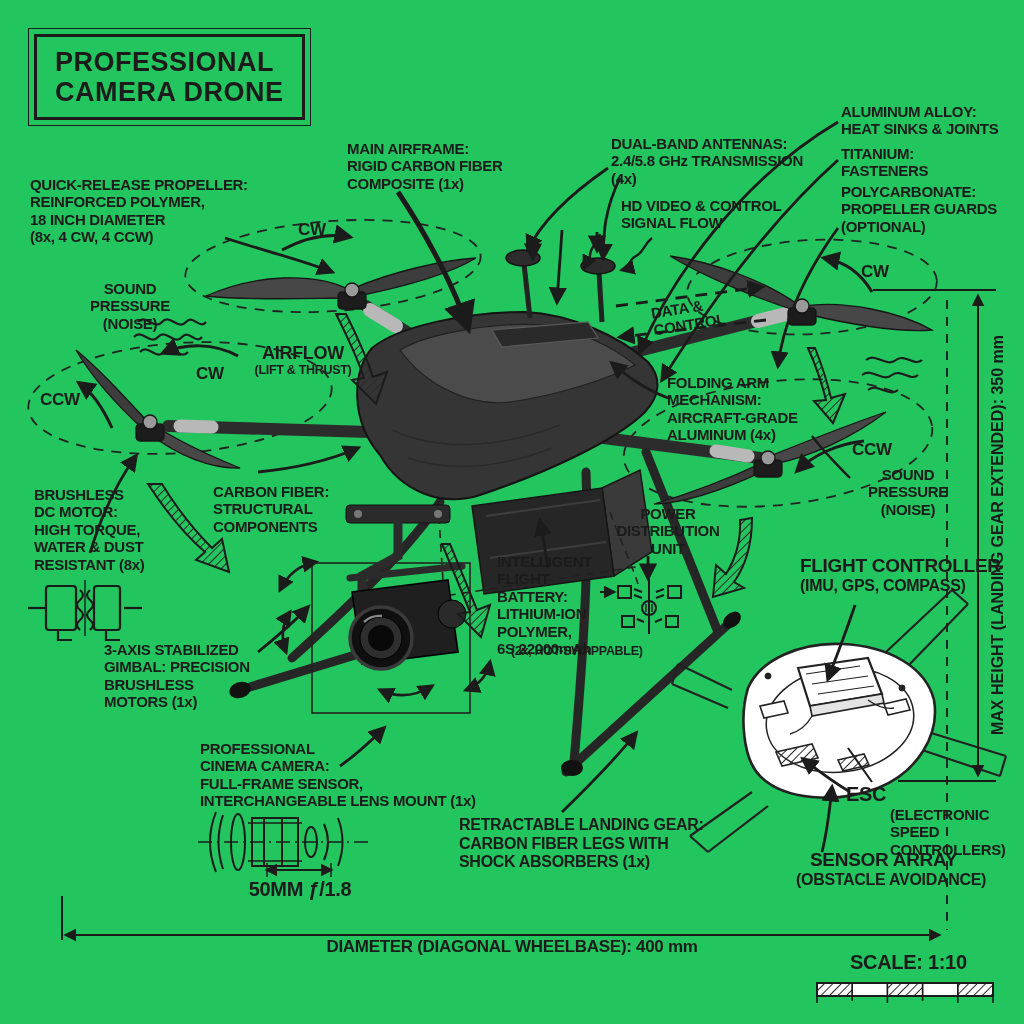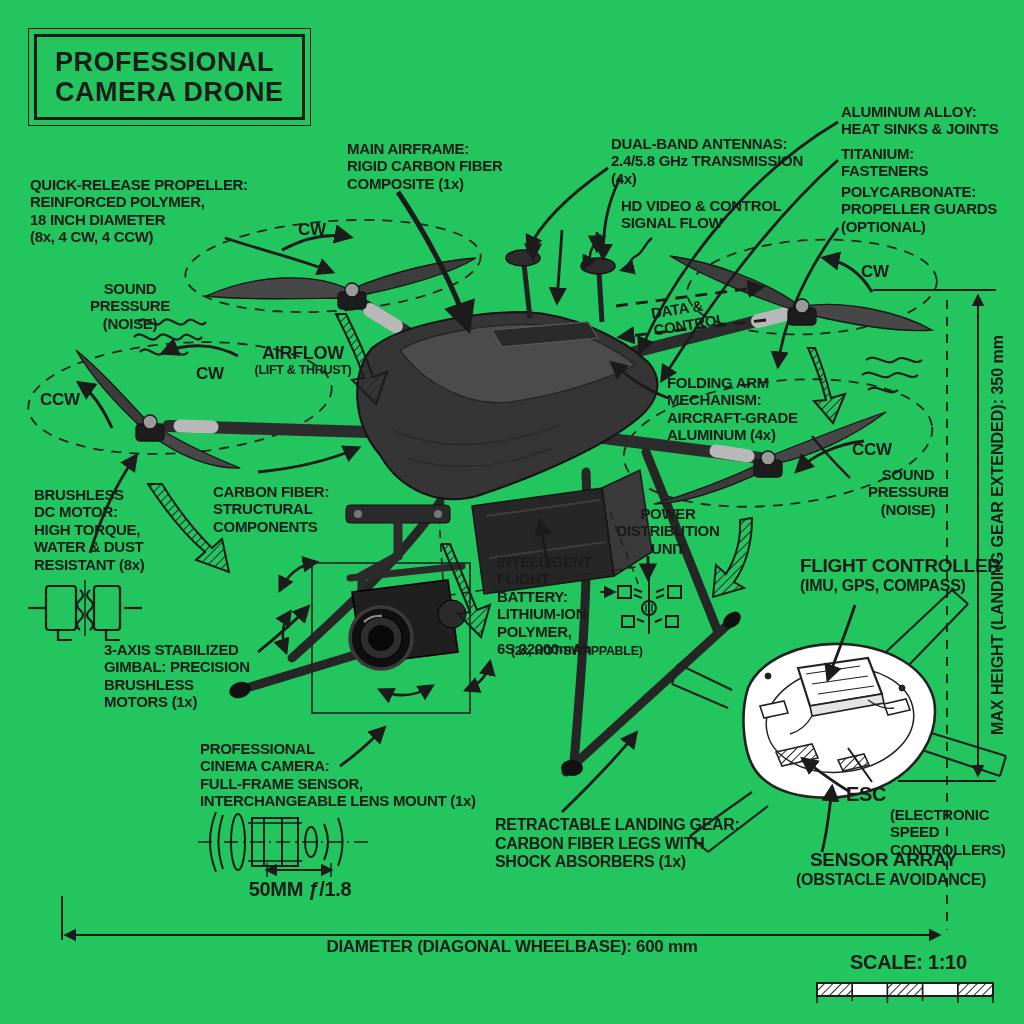--- a/index.html
+++ b/index.html
@@ -330,33 +330,33 @@
 <div class="lbl" style="left:800px;top:577px;font-size:16px;">(IMU, GPS, COMPASS)</div>
 <div class="lbl" style="left:104px;top:641px;">3-AXIS STABILIZED
 GIMBAL: PRECISION
 BRUSHLESS
 MOTORS (1x)</div>
 <div class="lbl" style="left:200px;top:740px;">PROFESSIONAL
 CINEMA CAMERA:
 FULL-FRAME SENSOR,
 INTERCHANGEABLE LENS MOUNT (1x)</div>
 <div class="lbl ctr" style="left:240px;top:878px;width:120px;font-size:20px;">50MM ƒ/1.8</div>
-<div class="lbl" style="left:459px;top:816px;font-size:16px;margin-left:36px;">RETRACTABLE LANDING GEAR:
+<div class="lbl" style="left:459px;top:816px;font-size:16px;">RETRACTABLE LANDING GEAR:
 CARBON FIBER LEGS WITH
 SHOCK ABSORBERS (1x)</div>
 <div class="lbl" style="left:846px;top:783px;font-size:20px;">ESC</div>
 <div class="lbl" style="left:846px;top:806px;margin-left:44px;">(ELECTRONIC
 SPEED
 CONTROLLERS)</div>
 <div class="lbl big" style="left:810px;top:849px;">SENSOR ARRAY</div>
 <div class="lbl" style="left:796px;top:871px;font-size:16px;">(OBSTACLE AVOIDANCE)</div>
 
 <div class="lbl rot" style="left:298px;top:220px;">CW</div>
 <div class="lbl rot" style="left:861px;top:262px;">CW</div>
 <div class="lbl rot" style="left:196px;top:364px;">CW</div>
 <div class="lbl rot" style="left:40px;top:390px;">CCW</div>
 <div class="lbl rot" style="left:852px;top:440px;">CCW</div>
 
 <div class="vtext">MAX HEIGHT (LANDING GEAR EXTENDED): 350 mm</div>
-<div class="lbl dim ctr" style="left:0;top:937px;width:1024px;">DIAMETER (DIAGONAL WHEELBASE): 600 mm</div>
+<div class="lbl dim ctr" style="left:0;top:937px;width:1024px;">DIAMETER (DIAGONAL WHEELBASE): 400 mm</div>
 <div class="lbl" style="left:814px;top:951px;font-size:20px;margin-left:36px;">SCALE: 1:10</div>
 
 </div>
 
 </body></html>

